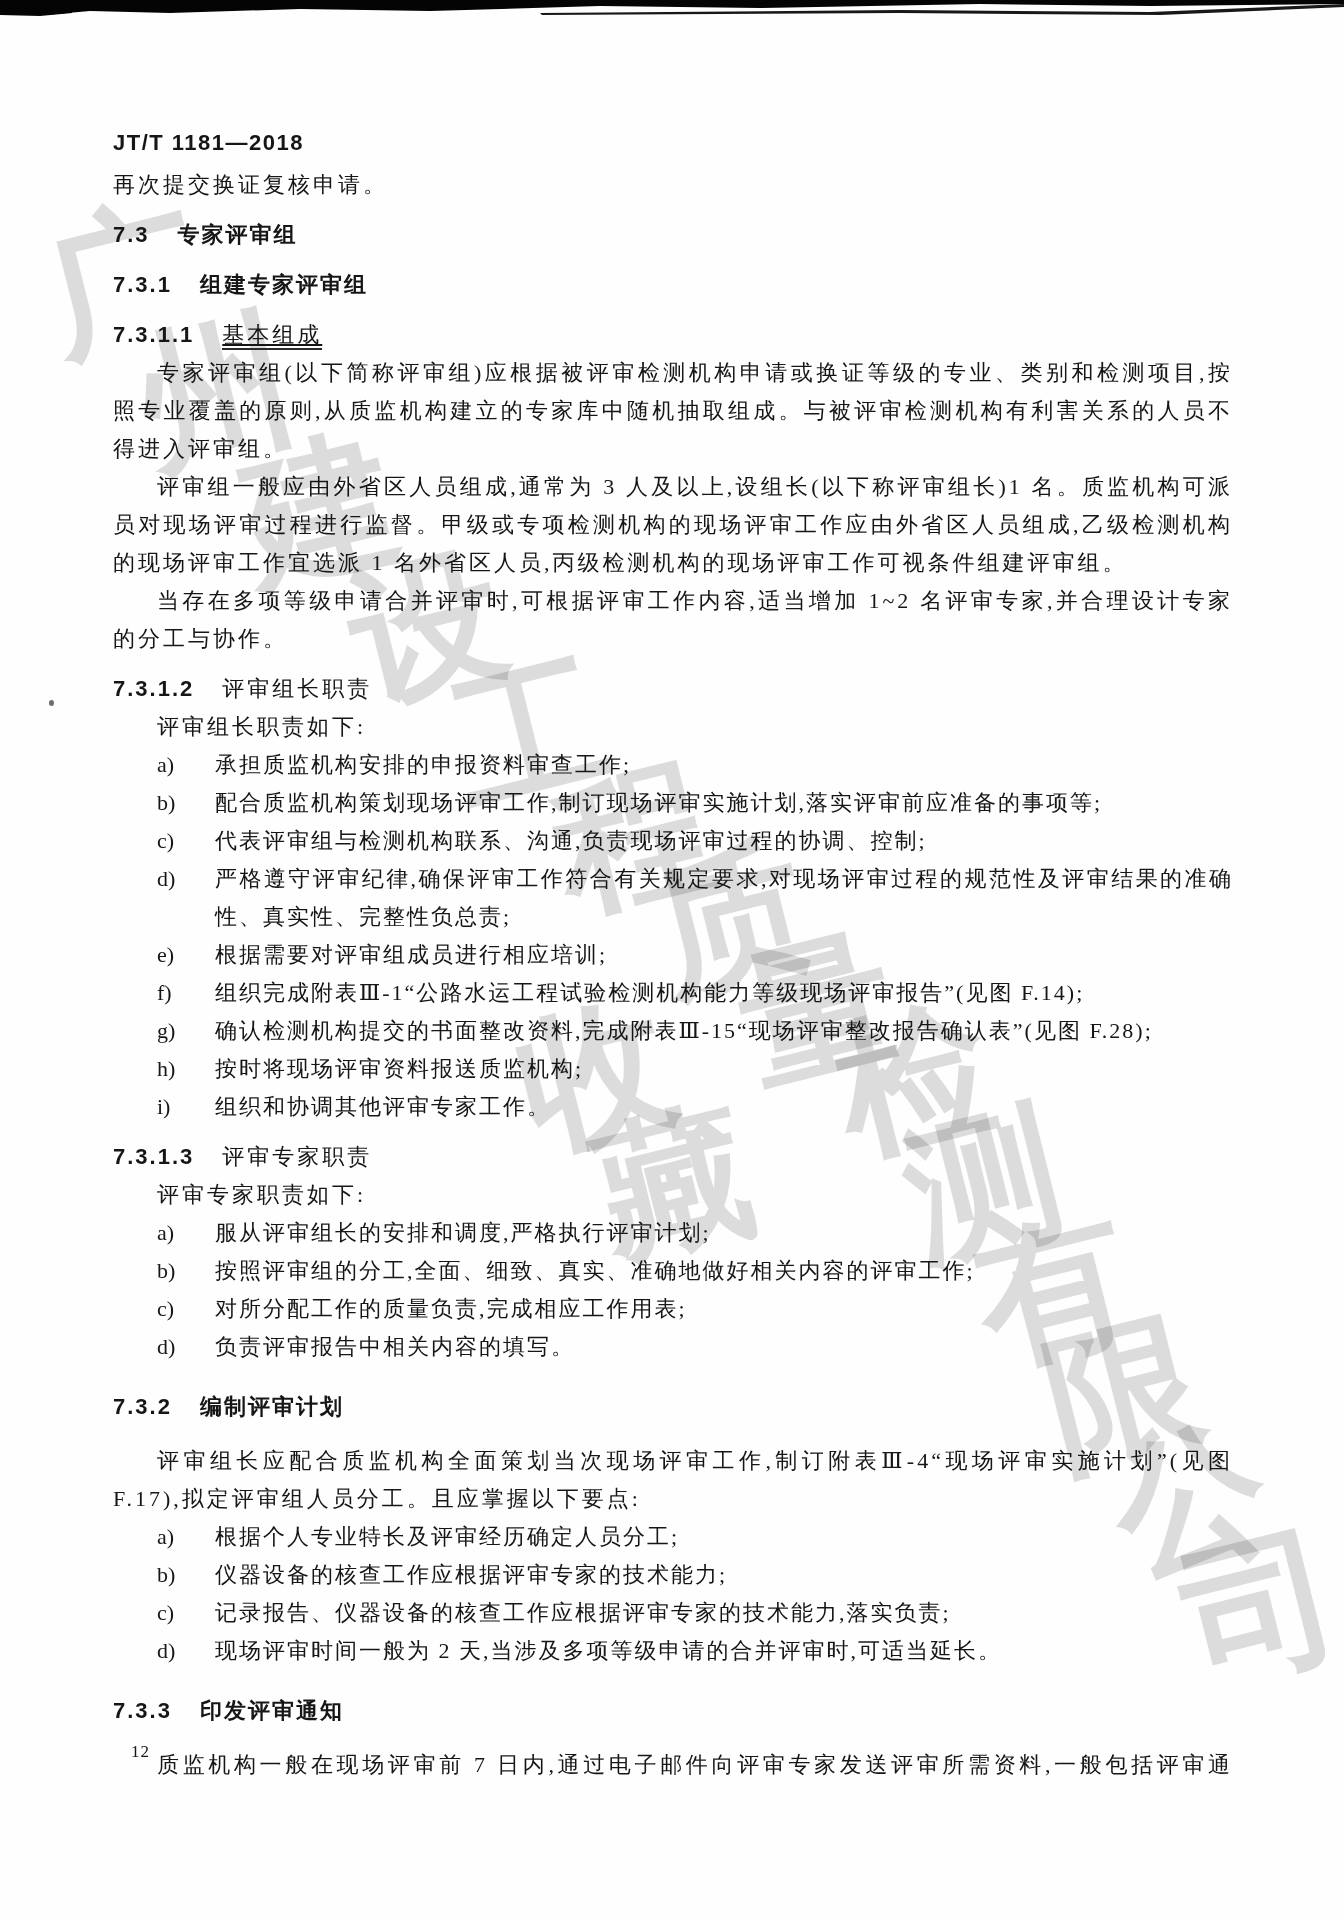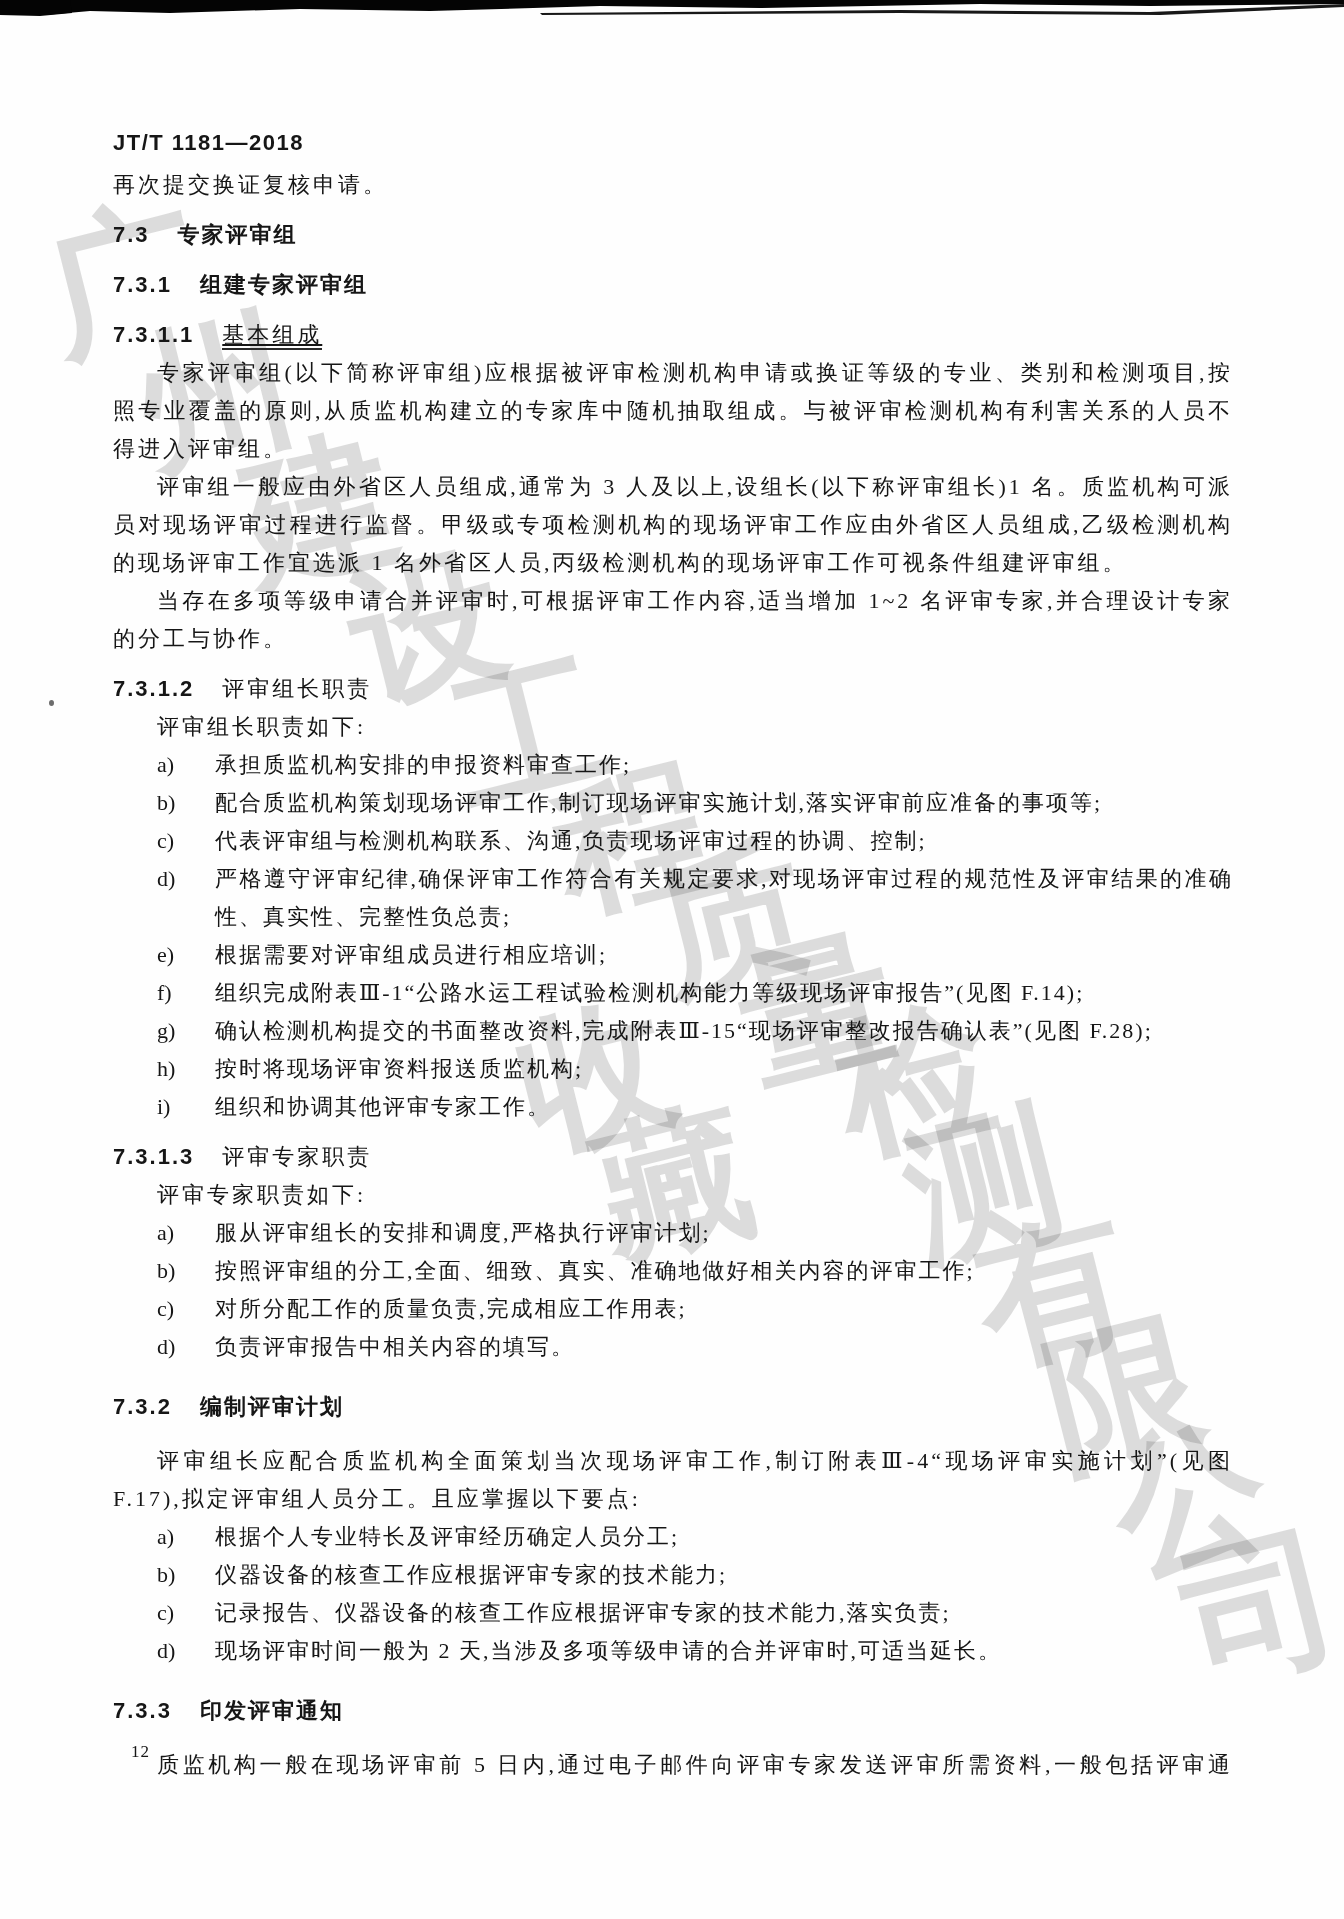--- a/index.html
+++ b/index.html
@@ -151,18 +151,18 @@
           <div class="list-row">
             <span class="item-label">c)</span>
             <span class="item-text">记录报告、仪器设备的核查工作应根据评审专家的技术能力,落实负责;</span>
           </div>
           <div class="list-row">
             <span class="item-label">d)</span>
             <span class="item-text">现场评审时间一般为 2 天,当涉及多项等级申请的合并评审时,可适当延长。</span>
           </div>
         </div>
         <div class="h1 big"><span class="num">7.3.3</span><span class="title">印发评审通知</span></div>
-        <p class="para flush">质监机构一般在现场评审前 5 日内,通过电子邮件向评审专家发送评审所需资料,一般包括评审通</p>
+        <p class="para flush">质监机构一般在现场评审前 7 日内,通过电子邮件向评审专家发送评审所需资料,一般包括评审通</p>
       </div>
   </div>
 
   <div class="page-num">12</div>
 </div>
 
 </body></html>

